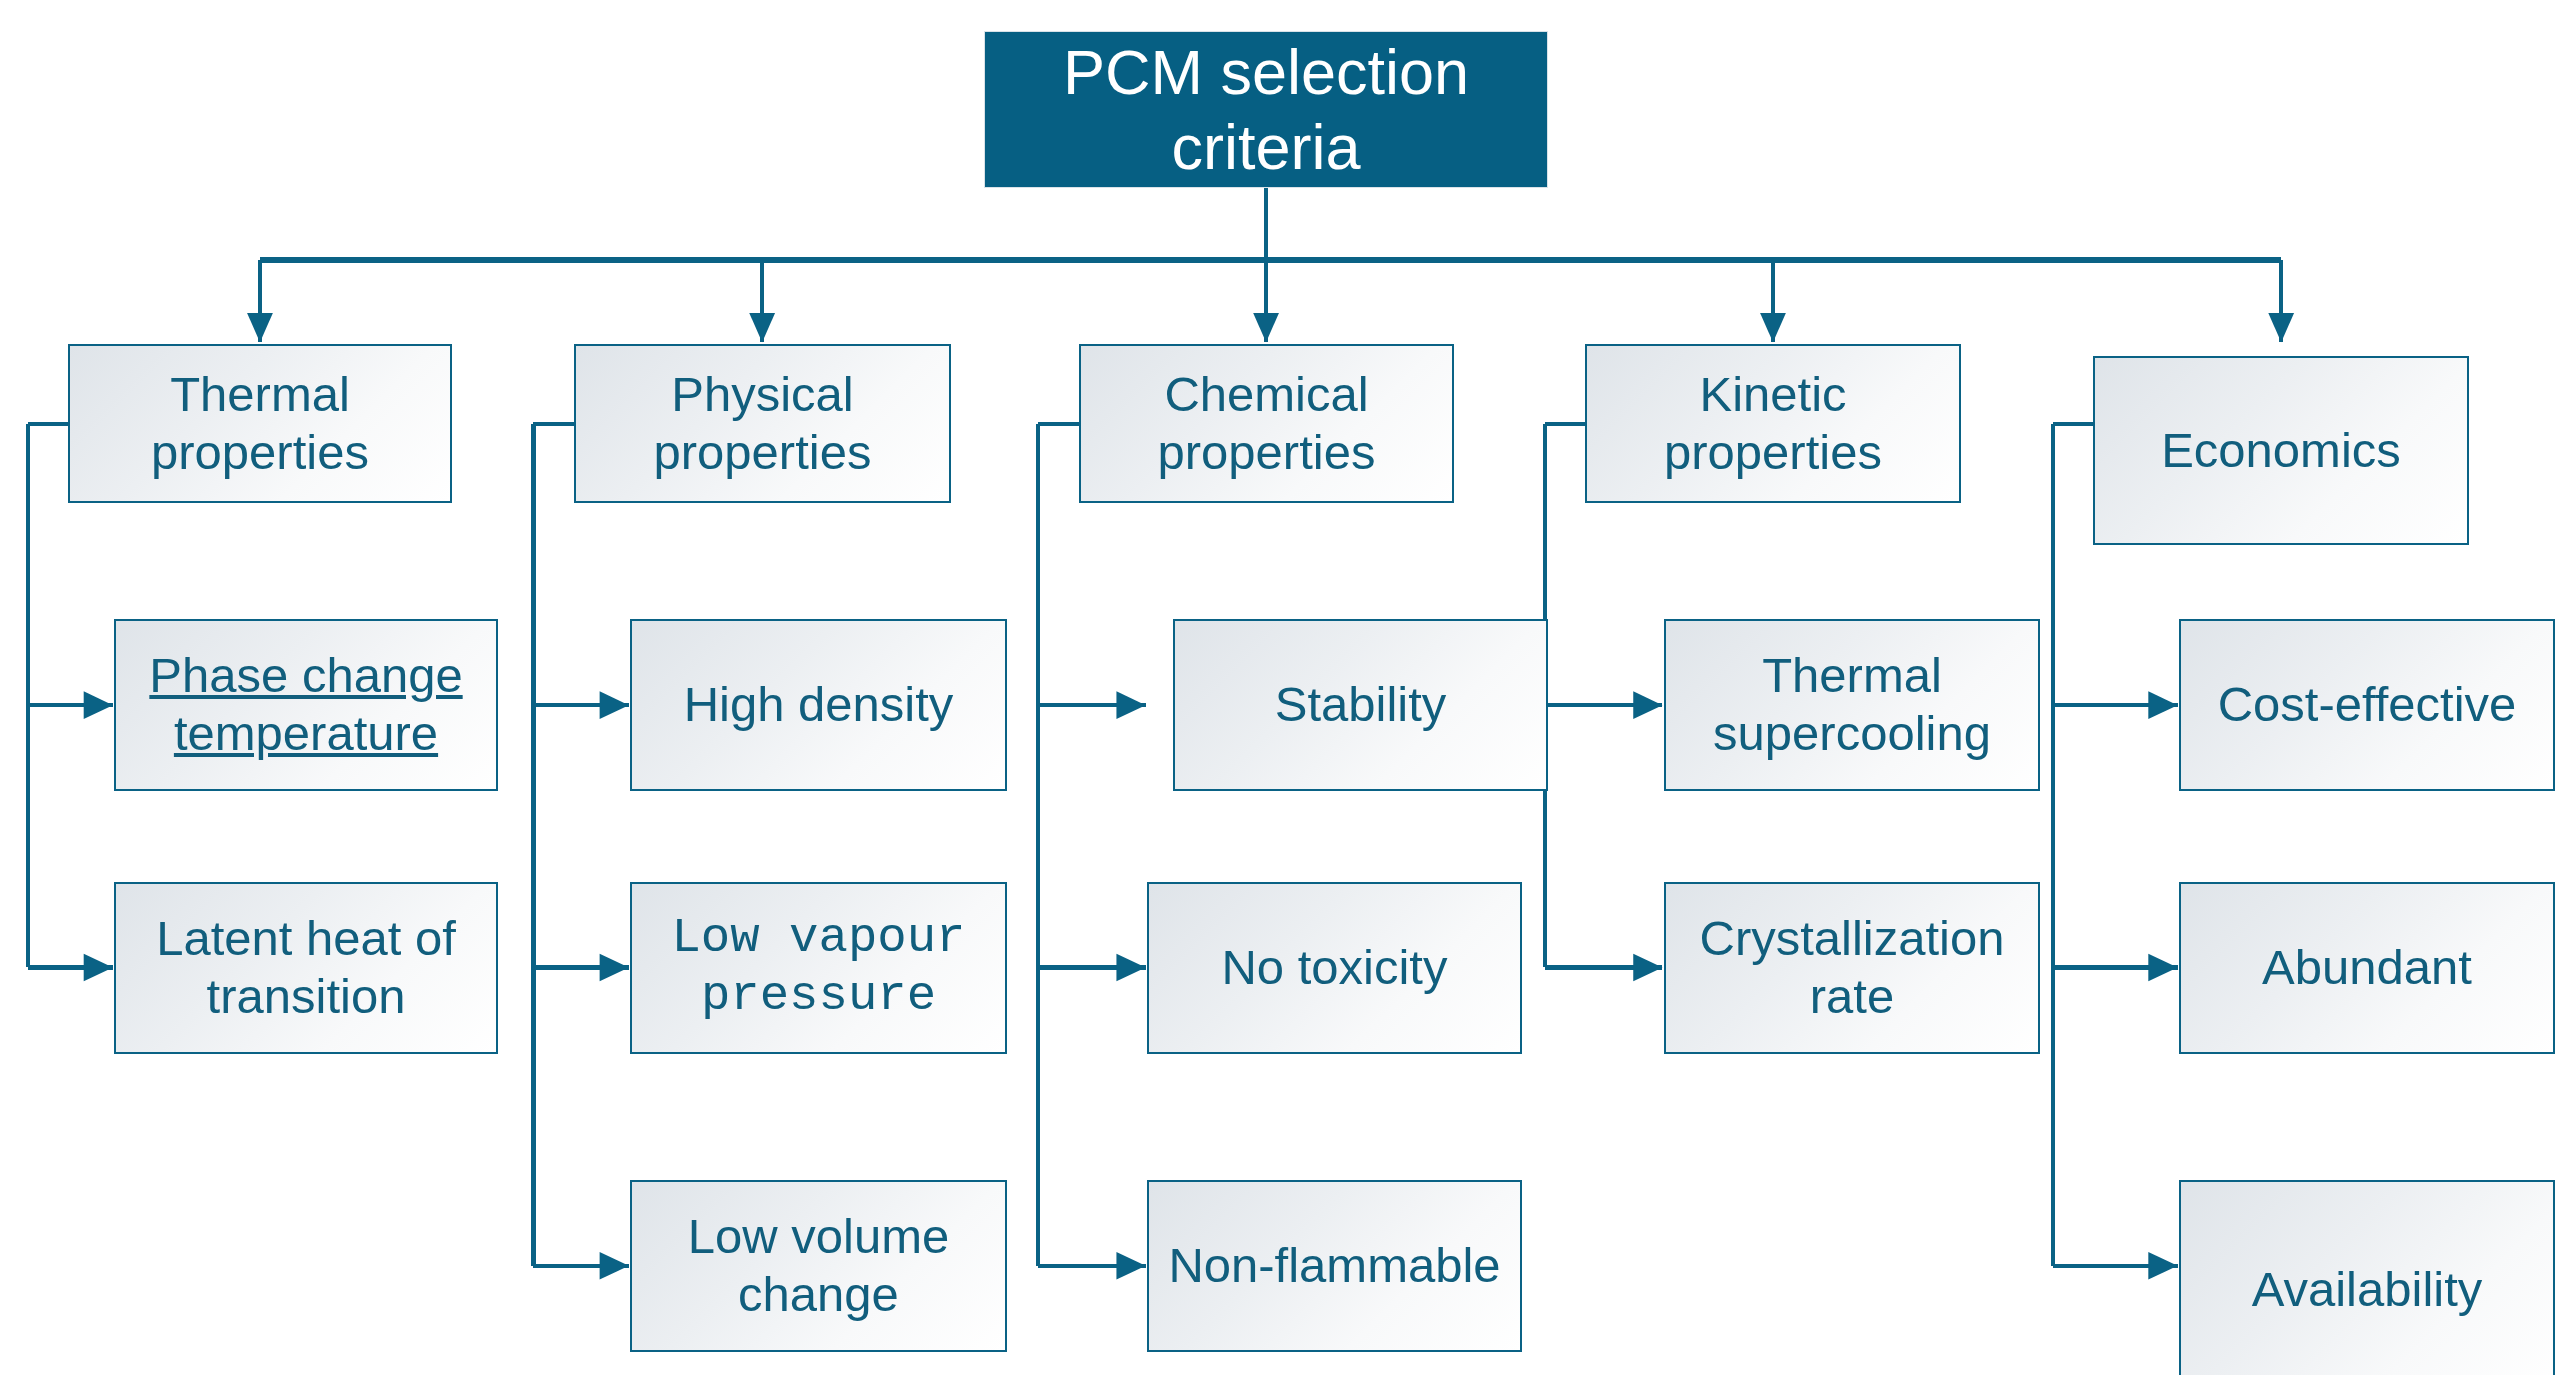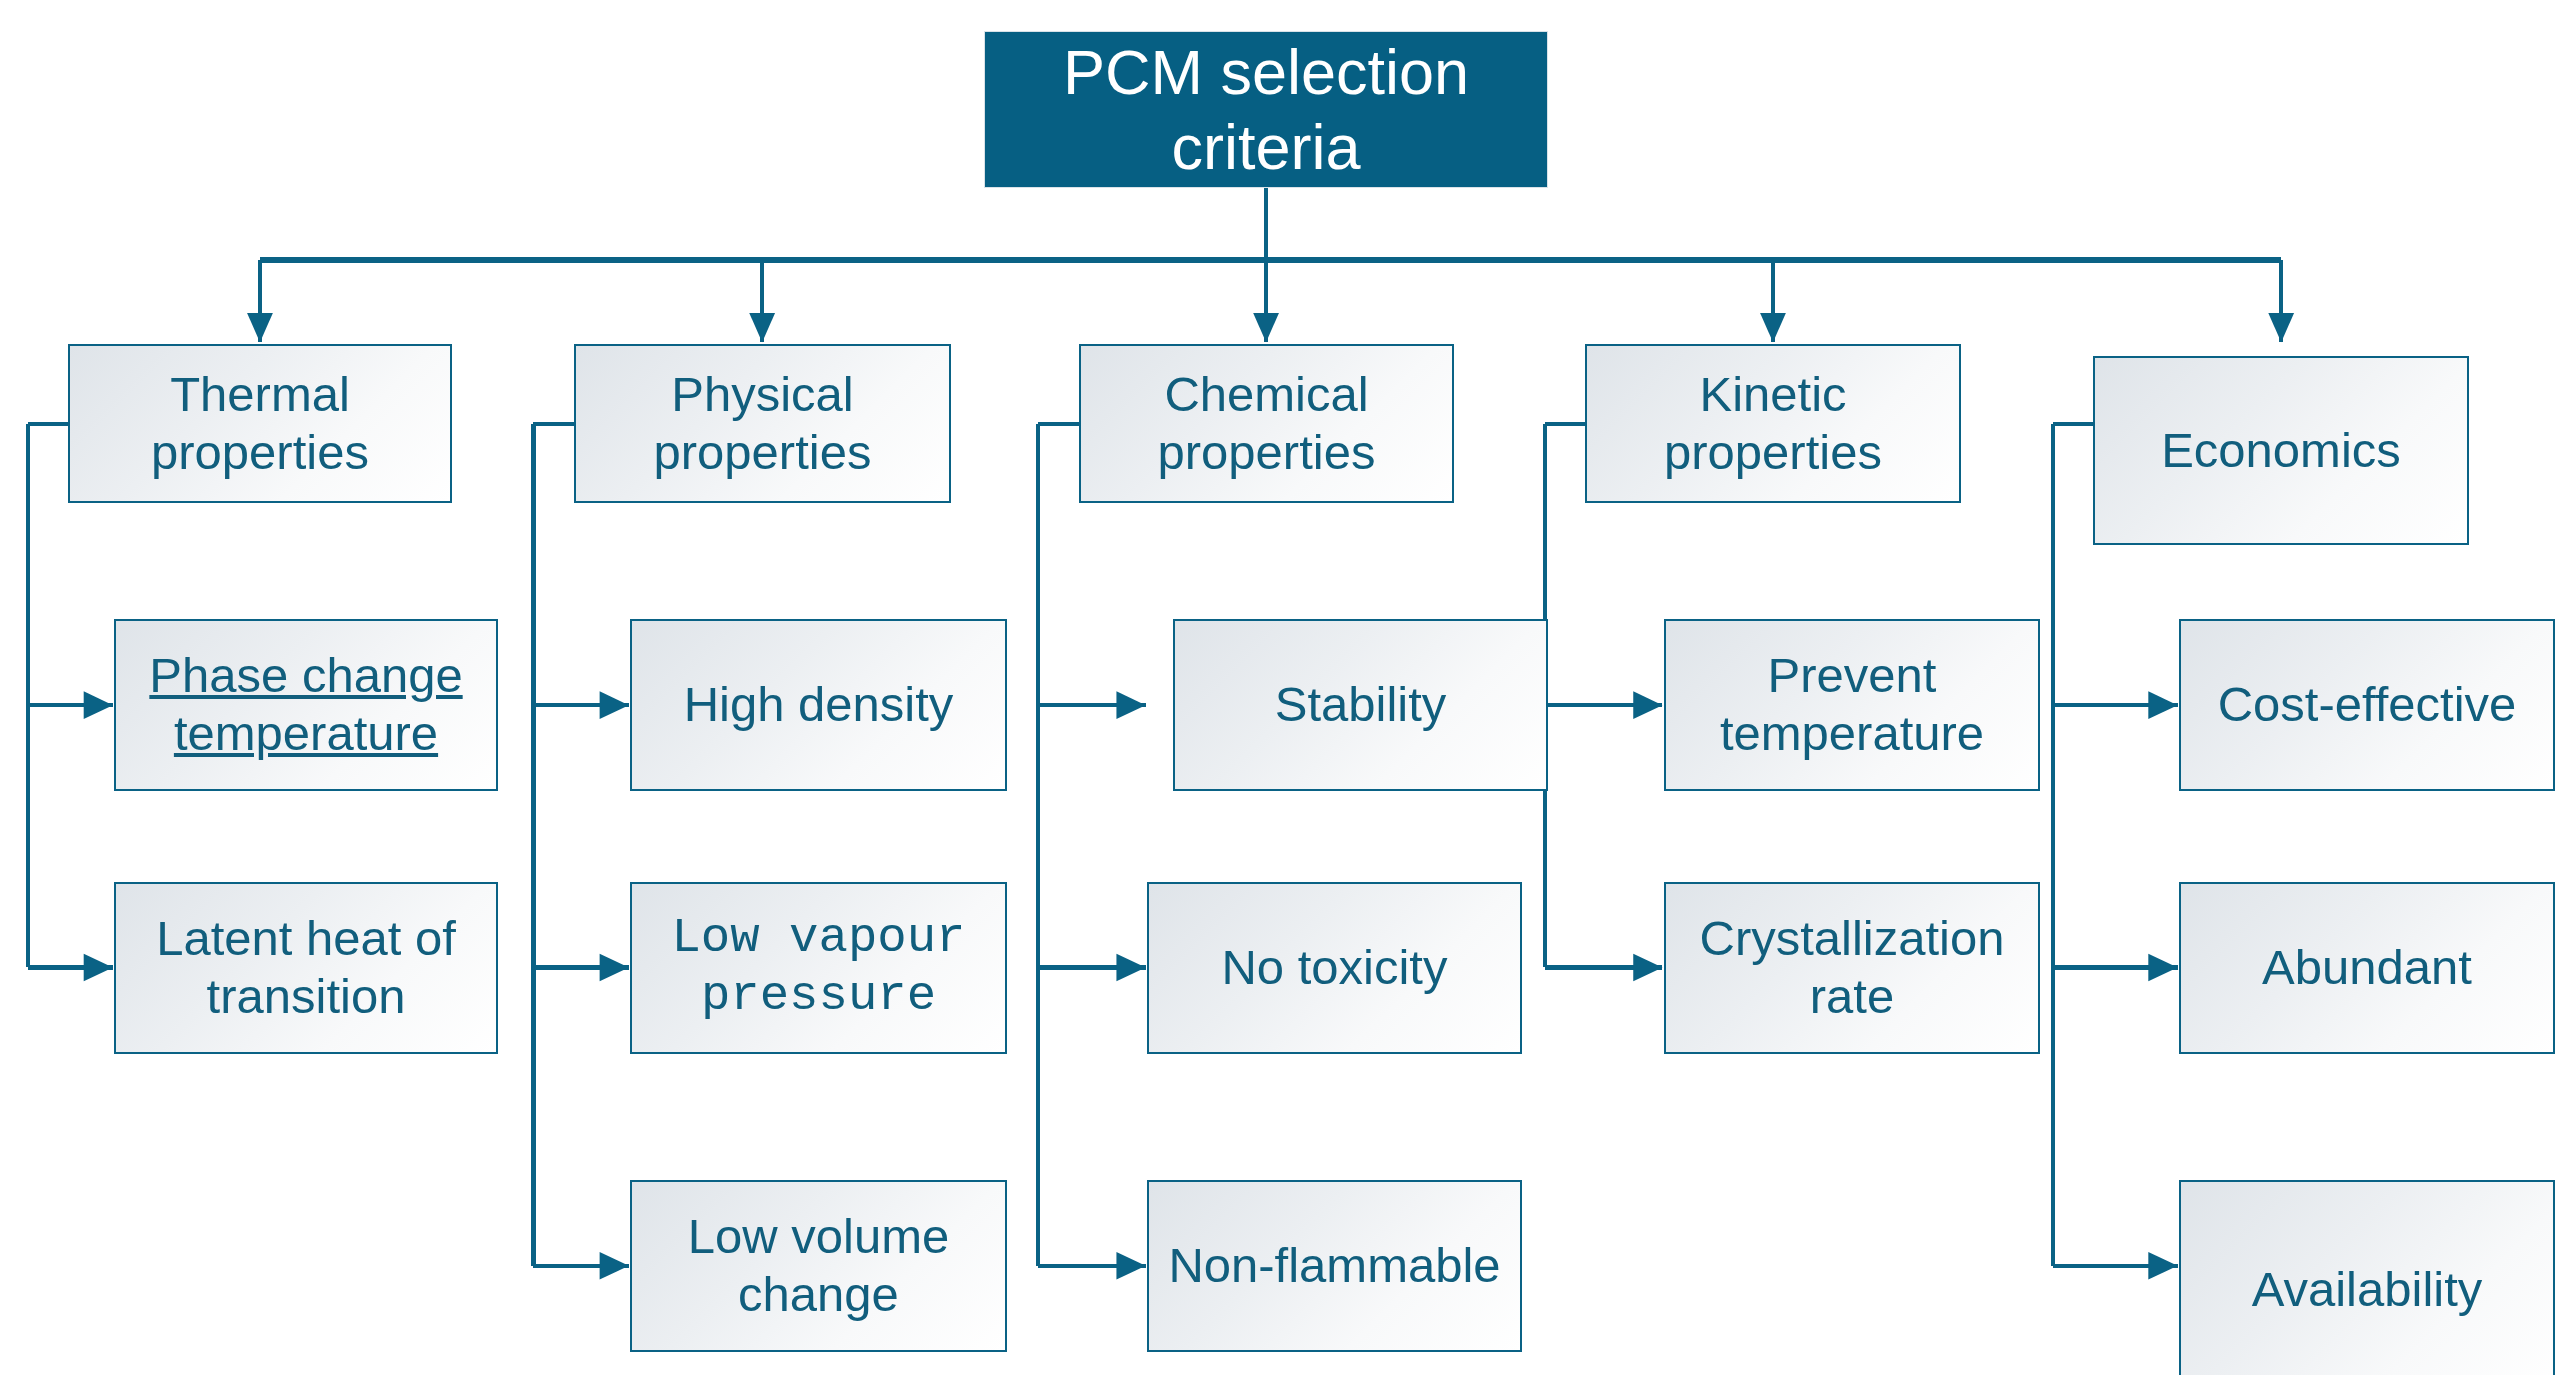--- a/index.html
+++ b/index.html
@@ -146,21 +146,21 @@
       <div class="node node-leaf" style="left: 1147px; top: 882px; width: 375px; height: 172px;">
         <span class="node-txt">No toxicity</span>
       </div>
       <div class="node node-leaf" style="left: 1147px; top: 1180px; width: 375px; height: 172px;">
         <span class="node-txt">Non-flammable</span>
       </div>
       <div class="node node-branch" style="left: 1585px; top: 344px; width: 376px; height: 159px;">
         <span class="node-txt">Kinetic properties</span>
       </div>
       <div class="node node-leaf" style="left: 1664px; top: 619px; width: 376px; height: 172px;">
-        <span class="node-txt">Prevent temperature</span>
+        <span class="node-txt">Thermal supercooling</span>
       </div>
       <div class="node node-leaf" style="left: 1664px; top: 882px; width: 376px; height: 172px;">
         <span class="node-txt">Crystallization rate</span>
       </div>
       <div class="node node-branch" style="left: 2093px; top: 356px; width: 376px; height: 189px;">
         <span class="node-txt">Economics</span>
       </div>
       <div class="node node-leaf" style="left: 2179px; top: 619px; width: 376px; height: 172px;">
         <span class="node-txt">Cost-effective</span>
       </div>

